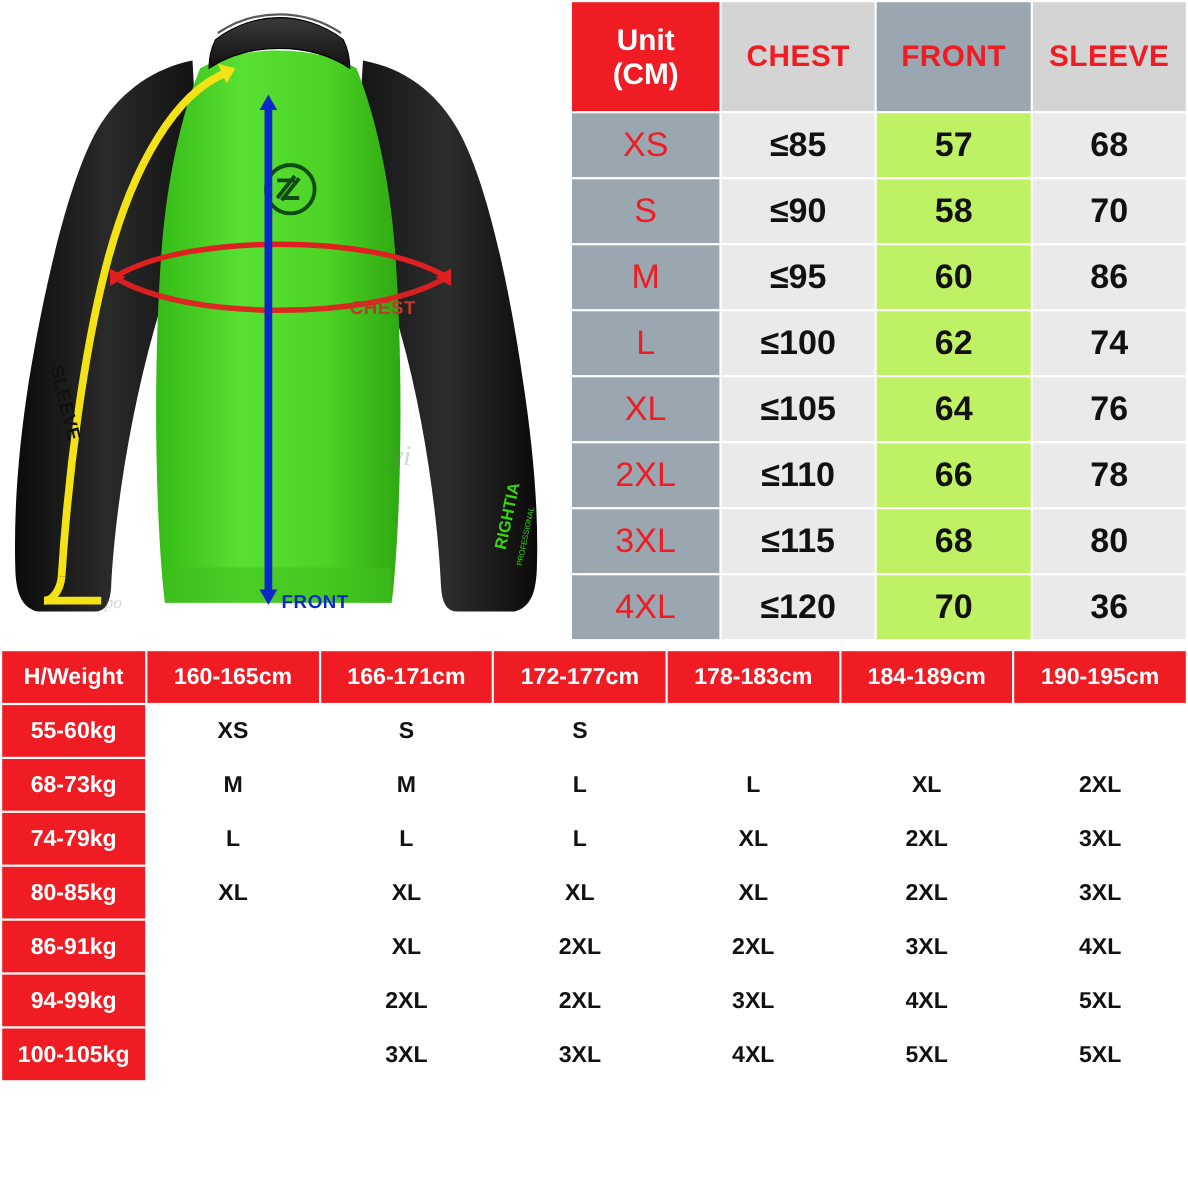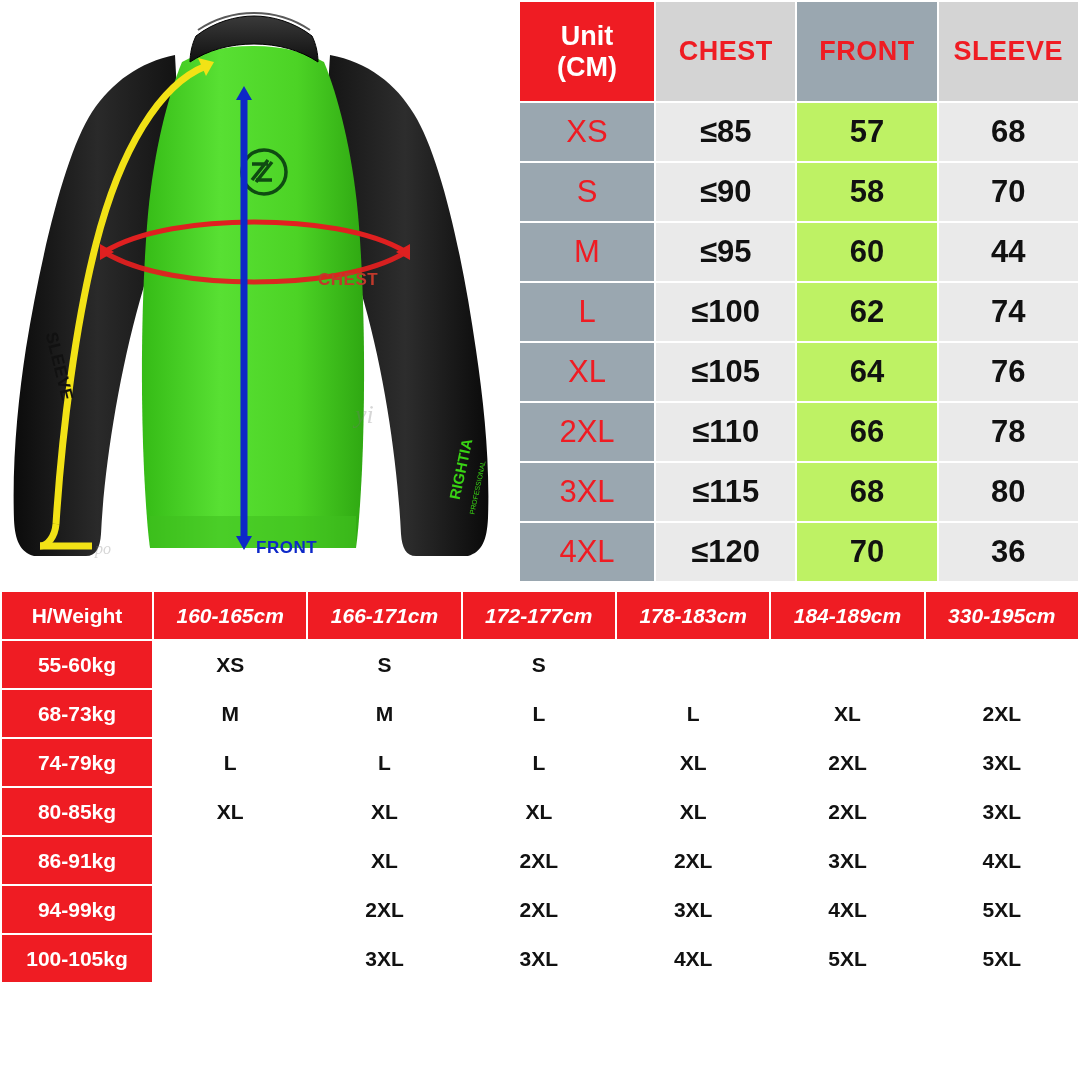--- a/index.html
+++ b/index.html
@@ -129,28 +129,27 @@
     text-align: center;
     vertical-align: middle;
     height: 49px;
     padding: 0;
   }
   #wh-table th.corner {
     background: #ef1c23;
     color: #ffffff;
     font-size: 21px;
     font-weight: bold;
-    width: 152px;
+    width: 132px;
   }
   #wh-table th.h-head {
     background: #ef1c23;
     color: #ffffff;
     font-size: 21px;
     font-weight: bold;
-    font-style: italic;
   }
   #wh-table td.w-head {
     background: #ef1c23;
     color: #ffffff;
     font-size: 21px;
     font-weight: bold;
   }
   #wh-table td.cell {
     background: #ffffff;
     color: #111111;
@@ -275,21 +274,21 @@
     <tr>
       <td class="size-cell">S</td>
       <td class="v-chest">≤90</td>
       <td class="v-front">58</td>
       <td class="v-sleeve">70</td>
     </tr>
     <tr>
       <td class="size-cell">M</td>
       <td class="v-chest">≤95</td>
       <td class="v-front">60</td>
-      <td class="v-sleeve">44</td>
+      <td class="v-sleeve">86</td>
     </tr>
     <tr>
       <td class="size-cell">L</td>
       <td class="v-chest">≤100</td>
       <td class="v-front">62</td>
       <td class="v-sleeve">74</td>
     </tr>
     <tr>
       <td class="size-cell">XL</td>
       <td class="v-chest">≤105</td>
@@ -319,21 +318,21 @@
 
   <table id="wh-table">
     <tbody>
         <tr>
       <th class="corner">H/Weight</th>
       <th class="h-head">160-165cm</th>
       <th class="h-head">166-171cm</th>
       <th class="h-head">172-177cm</th>
       <th class="h-head">178-183cm</th>
       <th class="h-head">184-189cm</th>
-      <th class="h-head">330-195cm</th>
+      <th class="h-head">190-195cm</th>
     </tr>
 
     <tr>
       <td class="w-head">55-60kg</td>
       <td class="cell">XS</td>
       <td class="cell">S</td>
       <td class="cell">S</td>
       <td class="cell"></td>
       <td class="cell"></td>
       <td class="cell"></td>

